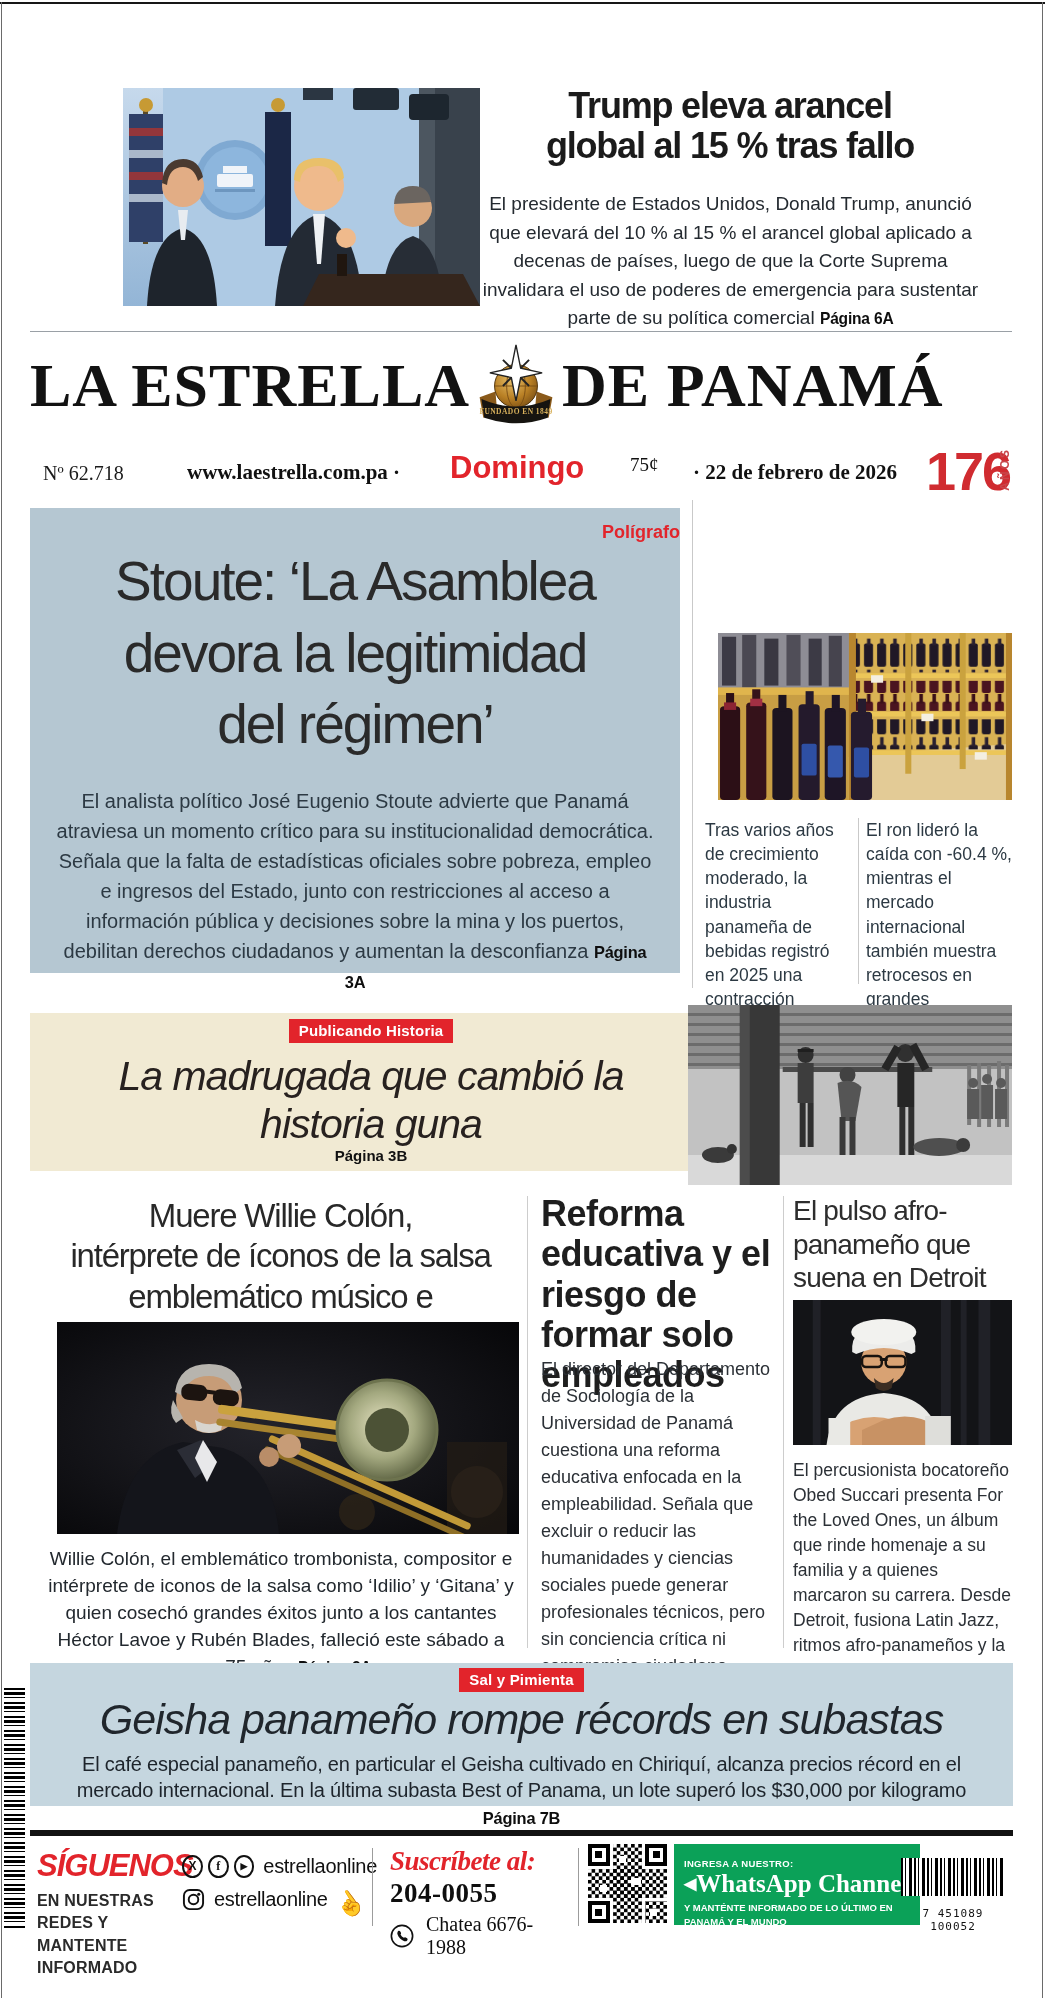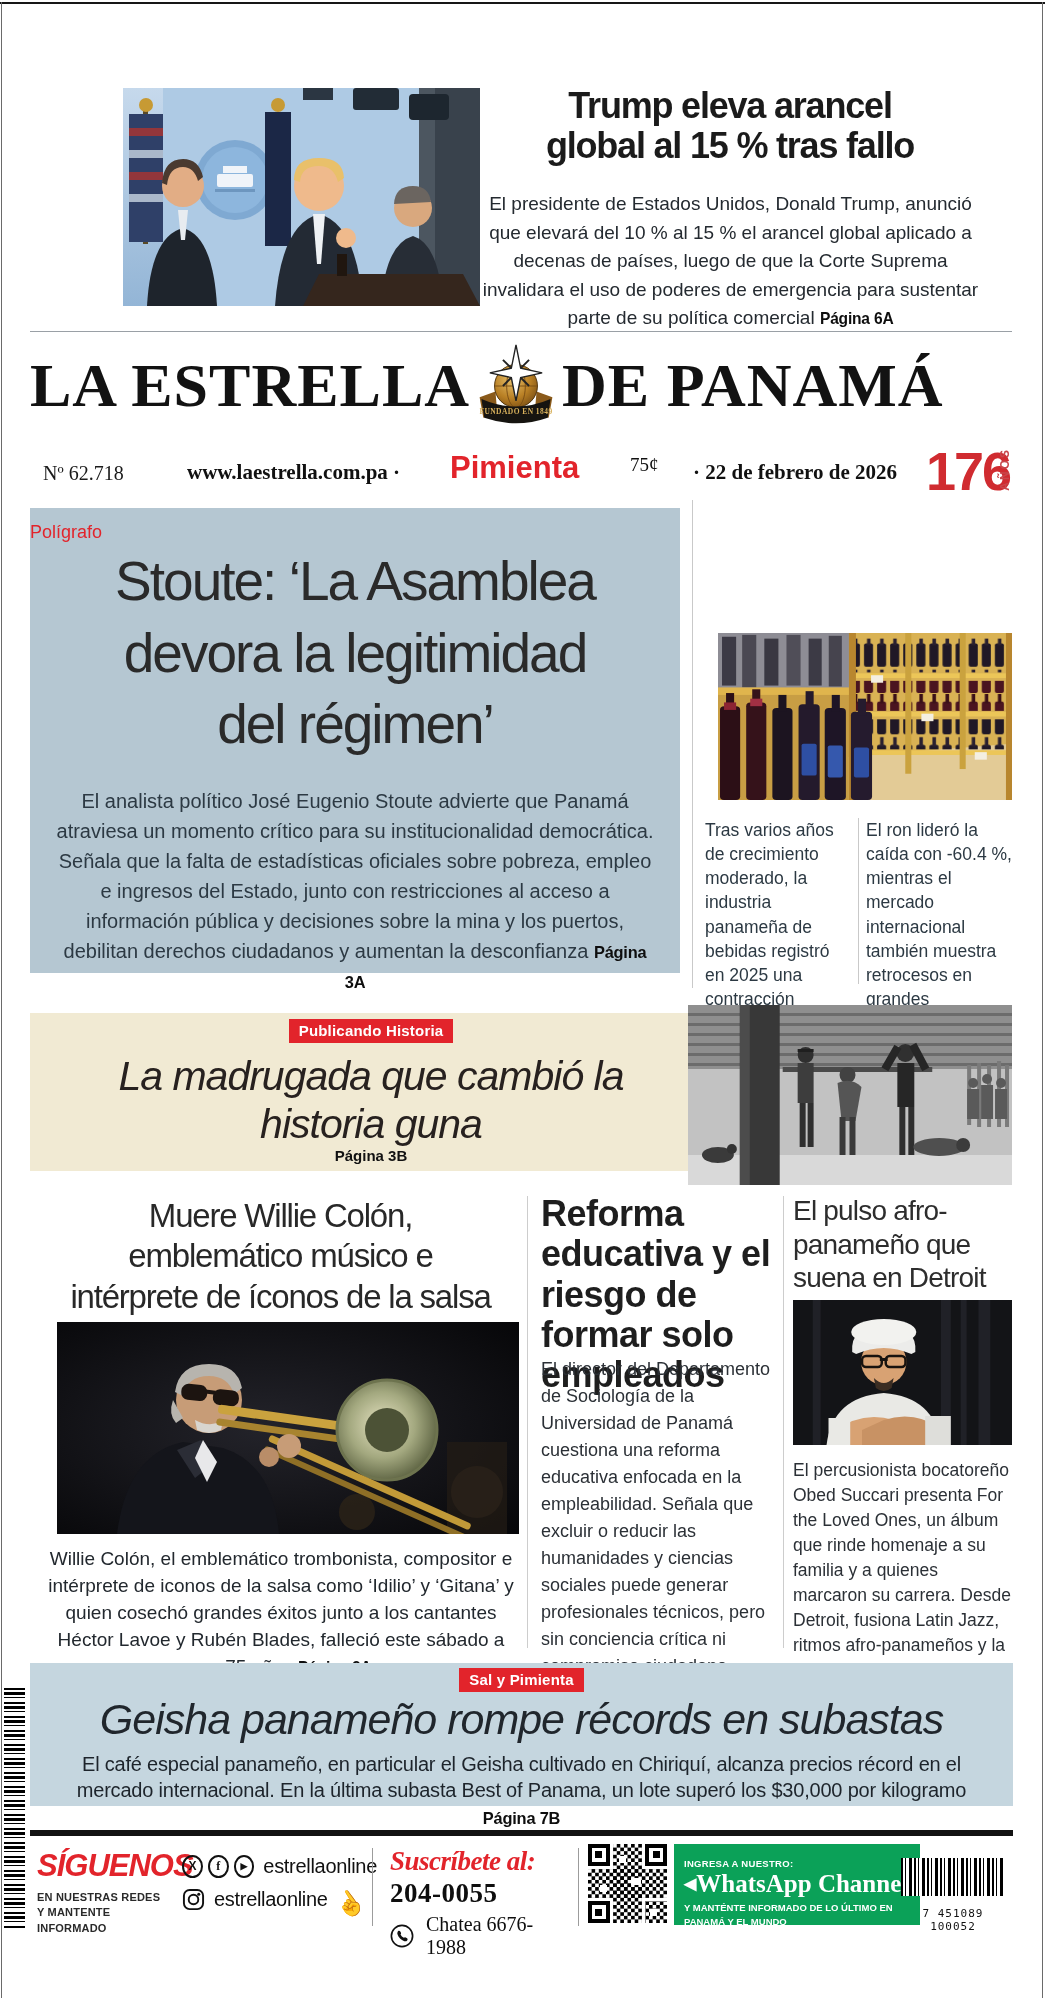--- a/index.html
+++ b/index.html
@@ -34,21 +34,21 @@
   .mi-day{ left:420px; top:2px; font-size:31px; font-weight:700; color:var(--red); font-family:"Liberation Sans",sans-serif; }
   .mi-price{ left:600px; top:6px; font-size:19px; color:#111; }
   .mi-date{ left:663px; top:12px; font-size:21px; font-weight:700; color:#111; }
   .mi-years{ left:896px; top:-8px; font-size:54px; font-weight:700; color:#d02b30;
              font-family:"Liberation Sans",sans-serif; letter-spacing:-2px; }
   .mi-anos{ left:968px; top:0px; writing-mode:vertical-rl; transform:rotate(180deg); font-size:12px;
             letter-spacing:2px; color:#c8474b; font-family:"Liberation Sans",sans-serif; font-weight:700; }
 
   
   .main-box{ left:30px; top:508px; width:650px; height:465px; background:#b5c7d2; }
-  .mb-kicker{ top:14px; left:0; width:100%; text-align:left; font-size:18px; font-weight:400; color:var(--red); }
+  .mb-kicker{ top:14px; left:0; width:100%; text-align:right; font-size:18px; font-weight:700; color:var(--red); }
   .mb-head{ top:38px; left:0; width:100%; text-align:center; font-size:55px; font-weight:400;
             letter-spacing:-2px; line-height:1.3; color:#2a2a2a; }
   .mb-body{ top:278px; left:25px; width:600px; text-align:center; font-size:20px; line-height:1.5; color:#2c3943; }
   .vr-main{ left:692px; top:500px; width:1px; height:488px; background:#c9c9c9; }
 
   
   .bev-head{ left:706px; top:490px; width:306px; font-size:33px; font-weight:400; line-height:1.16;
              letter-spacing:-1px; color:#2a2a2a; }
   .bev-photo{ left:718px; top:633px; width:294px; height:167px; }
   .bev-col1{ left:705px; top:818px; width:147px; font-size:17.5px; line-height:1.38; color:#2c3943; }
@@ -88,21 +88,21 @@
   .cof-body{ top:88px; left:40px; width:903px; font-size:20px; line-height:1.32; color:#1d242b; letter-spacing:-0.2px; }
 
   
   .left-bc{ left:4px; top:1688px; width:21px; height:240px;
     background:repeating-linear-gradient(to bottom,#000 0 2px,#fff 2px 4px,#000 4px 7px,#fff 7px 9px,#000 9px 10px,#fff 10px 14px); }
 
   
   .f-rule{ left:30px; top:1830px; width:983px; height:6px; background:#121212; }
   .f-sig{ left:37px; top:1848px; width:150px; }
   .f-sig .t1{ font-size:31px; font-weight:700; font-style:italic; color:var(--red); letter-spacing:-1px; }
-  .f-sig .t2{ margin-top:6px; font-size:11px; font-weight:700; color:#2a2a2a; line-height:1.4;
+  .f-sig .t2{ margin-top:6px; font-size:16px; font-weight:700; color:#2a2a2a; line-height:1.4;
               letter-spacing:0.2px; width:130px; }
   .f-icons{ left:182px; top:1853px; width:195px; }
   .icon-row{ display:flex; align-items:center; gap:5px; height:26px; }
   .icon-row + .icon-row{ margin-top:7px; }
   .cic{ width:23px; height:23px; border:2px solid #111; border-radius:50%; display:flex;
         align-items:center; justify-content:center; font-size:12px; font-weight:700; color:#111; }
   .cic.yt{ font-size:9px; }
   .handle{ font-size:20px; color:#111; margin-left:4px; letter-spacing:-0.3px; }
   .hand{ display:inline-block; font-size:24px; transform:rotate(-35deg); position:relative; top:5px; left:2px; }
   .f-div{ top:1848px; width:1px; height:78px; background:#9c9c9c; }
@@ -201,21 +201,21 @@
         <line x1="31" y1="18" x2="59" y2="46" stroke="#222" stroke-width="2"></line>
         <line x1="59" y1="18" x2="31" y2="46" stroke="#222" stroke-width="2"></line>
         <polygon points="45,2 50,27 73,32 50,37 45,62 40,37 17,32 40,27" fill="#fff" stroke="#222" stroke-width="1.5"></polygon>
         <path d="M8 60 Q45 76 82 60 L79 80 Q45 92 11 80 Z" fill="#161410"></path>
         <text x="45" y="76" text-anchor="middle" font-size="8" fill="#d8b15c" letter-spacing="0.5">FUNDADO EN 1849</text>
       </svg></span><span>DE PANAMÁ</span>
   </div>
   <div class="abs mast-info">
     <span class="abs mi-issue">Nº 62.718</span>
     <span class="abs mi-site">www.laestrella.com.pa ·</span>
-    <span class="abs mi-day">Pimienta</span>
+    <span class="abs mi-day">Domingo</span>
     <span class="abs mi-price">75¢</span>
     <span class="abs mi-date">· 22 de febrero de 2026</span>
     <span class="abs mi-years">176</span>
     <span class="abs mi-anos">AÑOS</span>
   </div>
 
   <section class="abs main-box">
     <div class="abs mb-kicker">Polígrafo</div>
     <h1 class="abs mb-head">
       <span class="hl">Stoute: ‘La Asamblea</span>
@@ -348,22 +348,22 @@
       <ellipse cx="30" cy="150" rx="16" ry="8" fill="#3a3a3a"></ellipse>
         <circle cx="44" cy="144" r="5" fill="#333"></circle>
     </svg>
   </div>
 
   <div class="abs vr-mid1"></div>
   <div class="abs vr-mid2"></div>
 
   <h2 class="abs willie-head">
     <span class="hl">Muere Willie Colón,</span>
+    <span class="hl">intérprete de íconos de la salsa</span>
     <span class="hl">emblemático músico e</span>
-    <span class="hl">intérprete de íconos de la salsa</span>
   </h2>
   <div class="abs willie-photo">
     <svg width="100%" height="100%" viewBox="0 0 462 212" preserveAspectRatio="none">
       <defs>
         <radialGradient id="wbg" cx="0.45" cy="0.5" r="0.75">
           <stop offset="0" stop-color="#23232a"></stop>
             <stop offset="1" stop-color="#060608"></stop>
         </radialGradient>
         <radialGradient id="wbell" cx="0.45" cy="0.45" r="0.6">
           <stop offset="0" stop-color="#e6e3c2"></stop>

